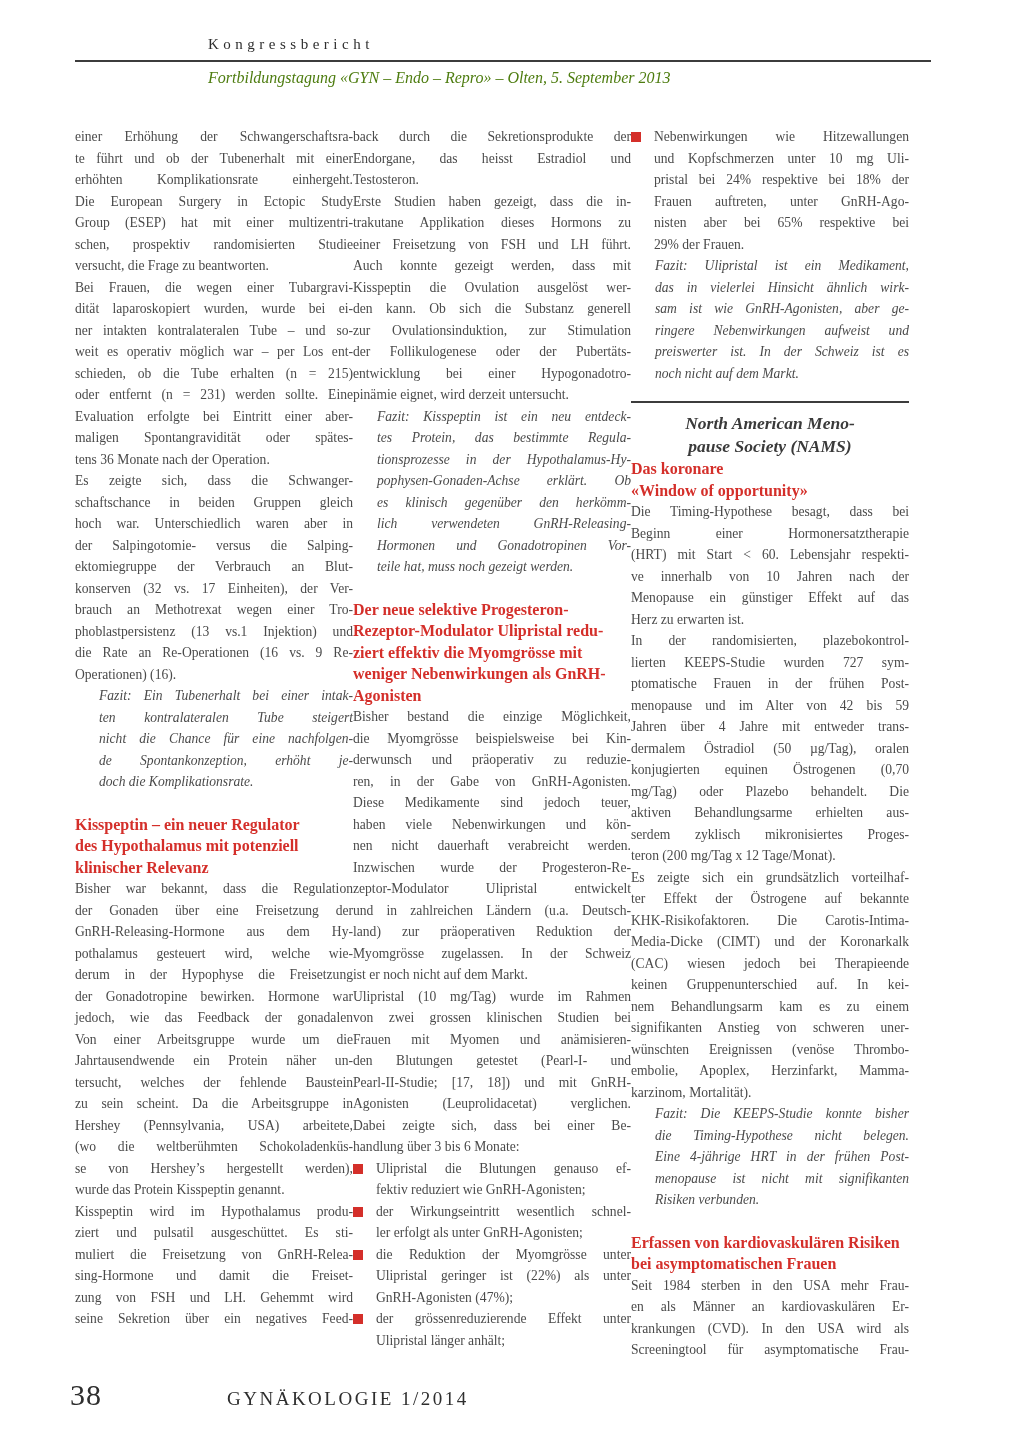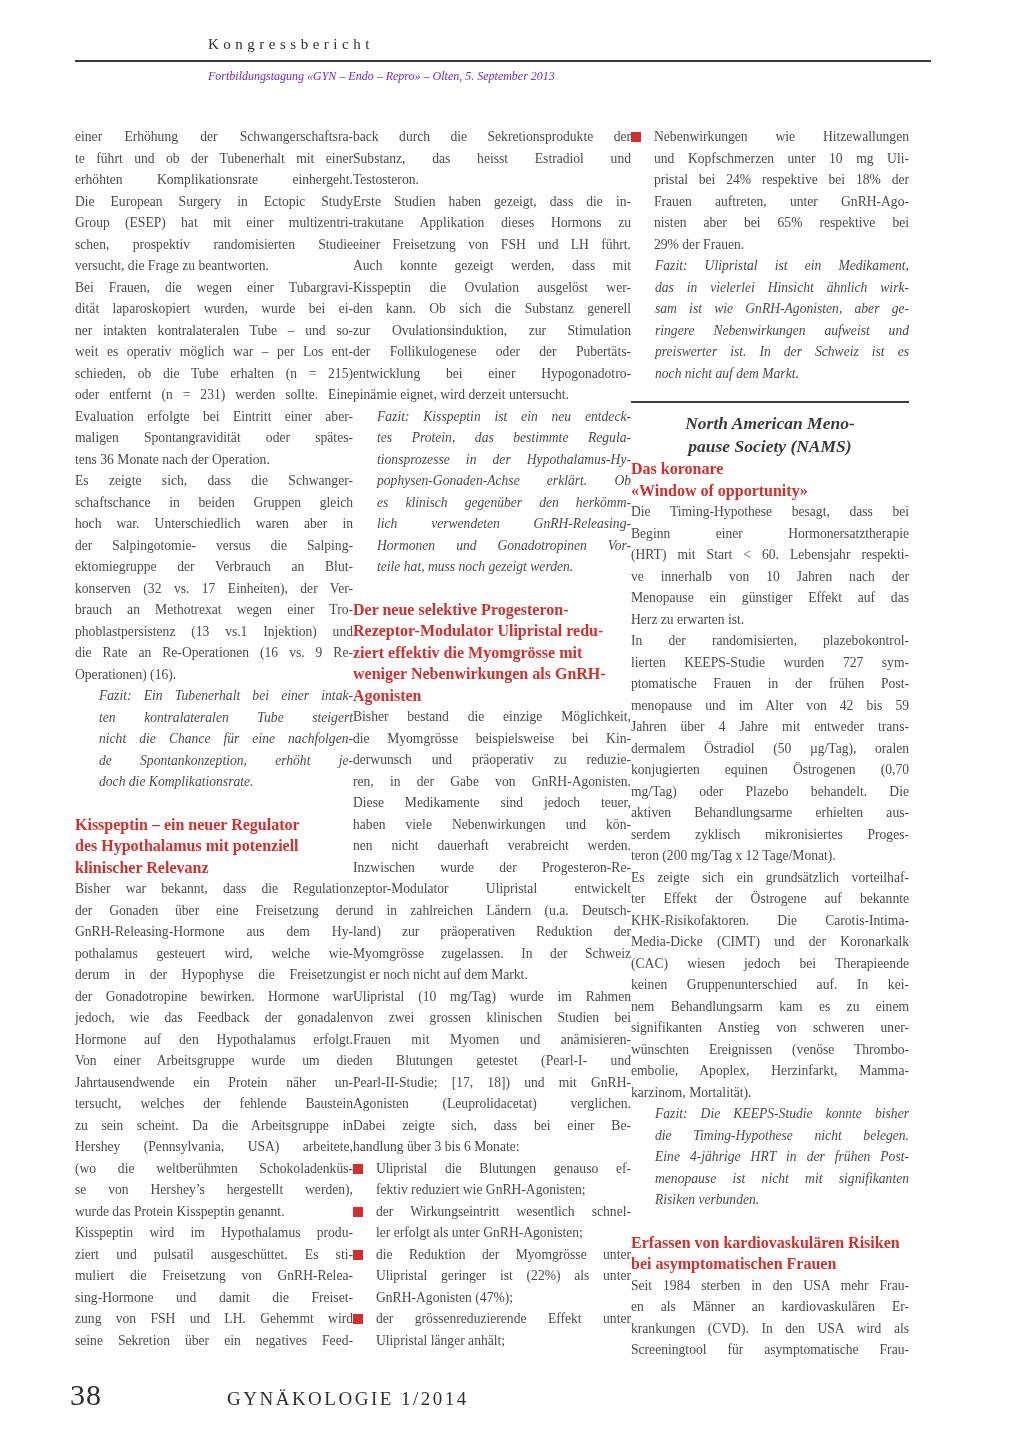--- a/index.html
+++ b/index.html
@@ -10,21 +10,21 @@
   html,body{margin:0;padding:0;background:#ffffff;}
   .page{
     position:relative;width:1024px;height:1448px;background:#ffffff;
     font-family:Liberation Serif, serif;color:var(--text);
     overflow:hidden;
   }
   
   .header{position:absolute;left:75px;top:36px;width:856px;color:var(--dark);}
   .kicker{margin-left:133px;font-size:15px;letter-spacing:4.5px;font-weight:400;color:#2e2e2e;}
   .header-rule{border:none;border-top:2px solid #3c3c3c;margin:7px 0 7px 0;}
-  .subtitle{margin-left:133px;font-size:12px;font-style:italic;color:#6d28d9;}
+  .subtitle{margin-left:133px;font-size:16px;font-style:italic;color:#4d7c0f;}
   
   .columns{position:absolute;left:75px;top:126px;width:862px;display:flex;}
   .col{width:278px;flex:0 0 278px;}
   .ln{
     font-size:13.6px;line-height:21.5px;
     text-align:justify;text-align-last:justify;
     color:var(--text);
   }
   .ln.end{text-align-last:left;}
   .block.heading{margin-top:21px;}
@@ -105,21 +105,20 @@
           <div class="hln">klinischer Relevanz</div>
         </div>
         <div class="block para">
           <div class="ln">Bisher war bekannt, dass die Regulation</div>
           <div class="ln">der Gonaden über eine Freisetzung der</div>
           <div class="ln">GnRH-Releasing-Hormone aus dem Hy-</div>
           <div class="ln">pothalamus gesteuert wird, welche wie-</div>
           <div class="ln">derum in der Hypophyse die Freisetzung</div>
           <div class="ln">der Gonadotropine bewirken. Hormone war</div>
           <div class="ln">jedoch, wie das Feedback der gonadalen</div>
-          <div class="ln">Hormone auf den Hypothalamus erfolgt.</div>
           <div class="ln">Von einer Arbeitsgruppe wurde um die</div>
           <div class="ln">Jahrtausendwende ein Protein näher un-</div>
           <div class="ln">tersucht, welches der fehlende Baustein</div>
           <div class="ln">zu sein scheint. Da die Arbeitsgruppe in</div>
           <div class="ln">Hershey (Pennsylvania, USA) arbeitete,</div>
           <div class="ln">(wo die weltberühmten Schokoladenküs-</div>
           <div class="ln">se von Hershey’s hergestellt werden),</div>
           <div class="ln end">wurde das Protein Kisspeptin genannt.</div>
         </div>
         <div class="block para">
@@ -127,21 +126,21 @@
           <div class="ln">ziert und pulsatil ausgeschüttet. Es sti-</div>
           <div class="ln">muliert die Freisetzung von GnRH-Relea-</div>
           <div class="ln">sing-Hormone und damit die Freiset-</div>
           <div class="ln">zung von FSH und LH. Gehemmt wird</div>
           <div class="ln">seine Sekretion über ein negatives Feed-</div>
         </div>
       </div>
     <div class="col" id="col-1">
         <div class="block para">
           <div class="ln">back durch die Sekretionsprodukte der</div>
-          <div class="ln">Substanz, das heisst Estradiol und</div>
+          <div class="ln">Endorgane, das heisst Estradiol und</div>
           <div class="ln end">Testosteron.</div>
         </div>
         <div class="block para">
           <div class="ln">Erste Studien haben gezeigt, dass die in-</div>
           <div class="ln">trakutane Applikation dieses Hormons zu</div>
           <div class="ln">einer Freisetzung von FSH und LH führt.</div>
           <div class="ln">Auch konnte gezeigt werden, dass mit</div>
           <div class="ln">Kisspeptin die Ovulation ausgelöst wer-</div>
           <div class="ln">den kann. Ob sich die Substanz generell</div>
           <div class="ln">zur Ovulationsinduktion, zur Stimulation</div>

